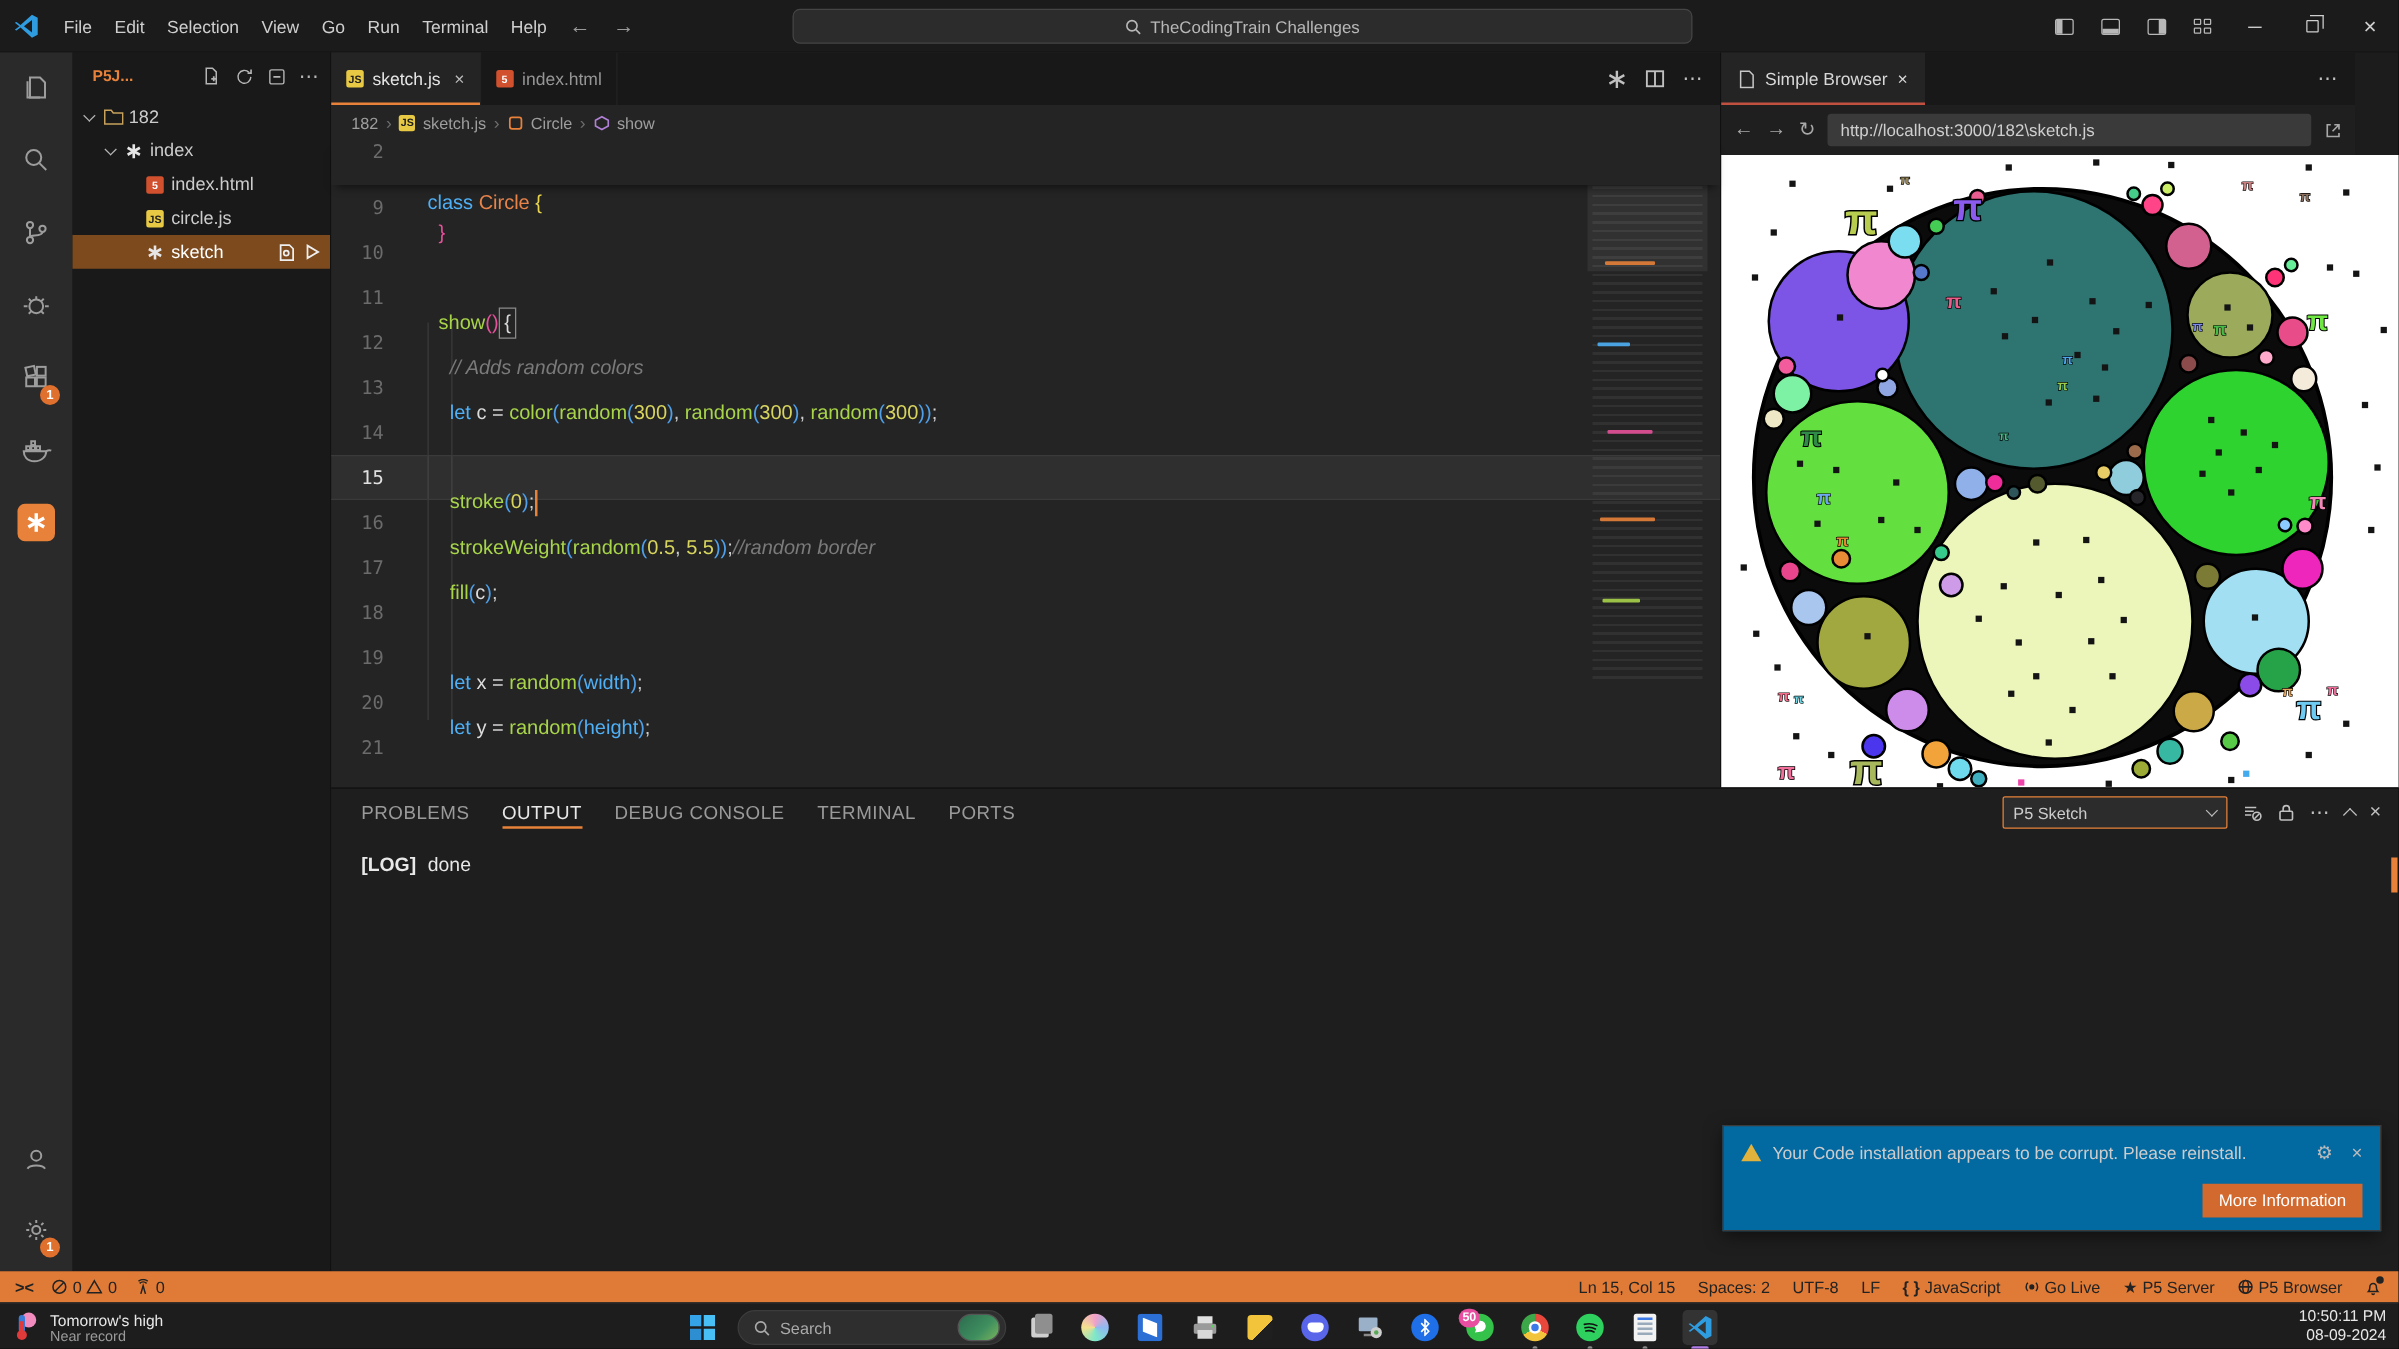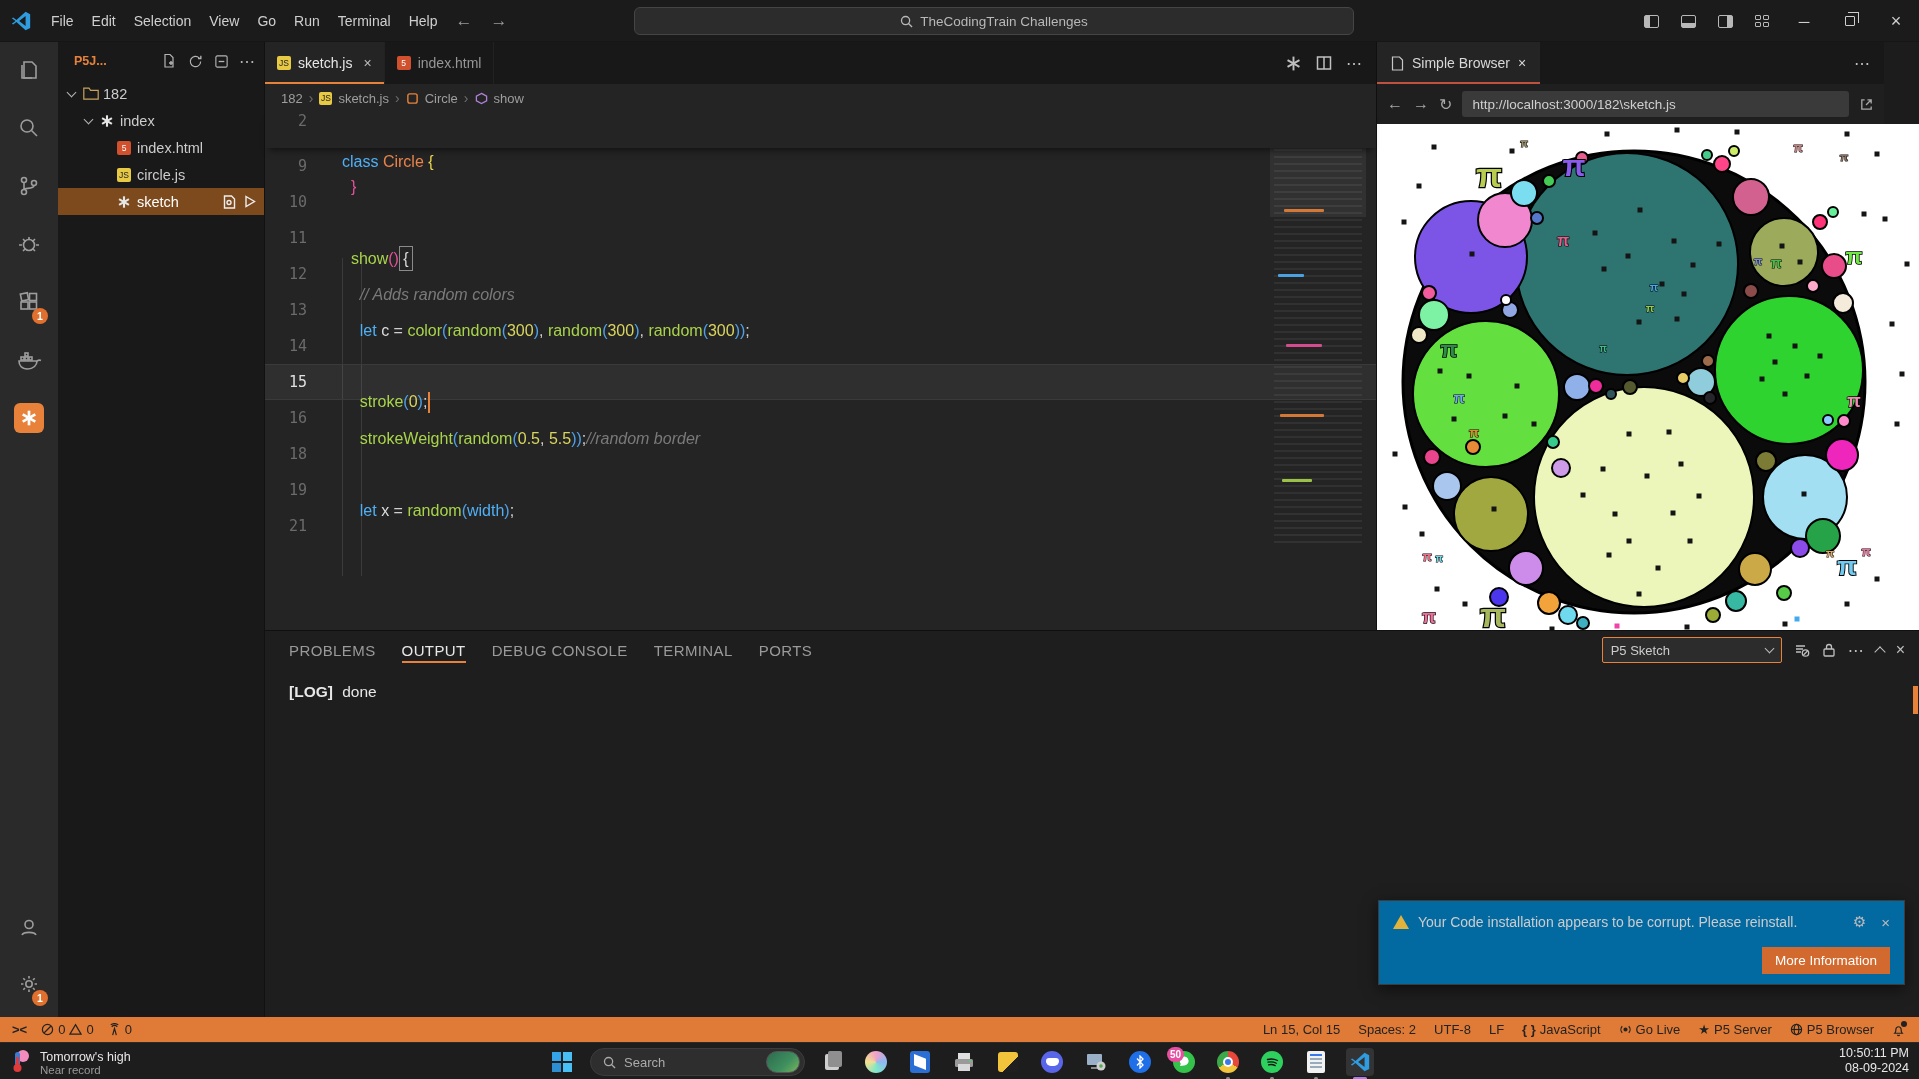--- a/index.html
+++ b/index.html
@@ -35,21 +35,21 @@
   .sb-head{display:flex;align-items:center;height:38px;padding:0 6px 0 16px;}
   .sb-title{color:#E8823A;font-size:12.5px;font-weight:bold;flex:0 0 auto;}
   .sb-icons{margin-left:auto;display:flex;gap:4px;align-items:center;color:#b5b5b5;}
   .sb-icons .ico{width:22px;height:22px;display:flex;align-items:center;justify-content:center;border-radius:4px;}
   .sb-icons svg{stroke:#b5b5b5;fill:none;stroke-width:1.2;}
   .tree-row{display:flex;align-items:center;height:27px;color:#cccccc;font-size:14.5px;position:relative;cursor:pointer;}
   .tree-row.selected{background:#7D4A1E;color:#fff;}
   .chev{width:7px;height:7px;border-right:1.4px solid #b5b5b5;border-bottom:1.4px solid #b5b5b5;transform:rotate(45deg);margin:-3px 8px 0 2px;flex:0 0 auto;}
   .chev-space{width:17px;flex:0 0 auto;}
   .ficon{width:20px;display:flex;align-items:center;justify-content:flex-start;flex:0 0 auto;}
-  .fsq{display:inline-block;width:14px;height:14px;border-radius:2px;font-size:8.5px;font-weight:normal;text-align:center;line-height:14px;}
+  .fsq{display:inline-block;width:14px;height:14px;border-radius:2px;font-size:8.5px;font-weight:bold;text-align:center;line-height:14px;}
   .jsq{background:#E8C944;color:#222;}
   .html5{background:#D1502E;color:#fff;}
   .row-actions{margin-left:auto;display:flex;gap:8px;padding-right:8px;align-items:center;}
   .row-actions svg{stroke:#eee;fill:none;stroke-width:1.4;}
 
   
   .editor{position:absolute;left:265px;top:42px;width:1111px;height:588px;background:#242424;}
   .tabbar{position:absolute;left:0;top:0;right:0;height:42px;background:#181818;display:flex;align-items:stretch;}
   .tab{display:flex;align-items:center;gap:7px;padding:0 12px;font-size:14px;color:#969696;background:#181818;border-right:1px solid #222;position:relative;}
   .tab.active{background:#242424;color:#e6e6e6;}
@@ -420,26 +420,34 @@
         </div>
         <div class="code-row cur">
           <span class="gut">15</span>
           <span class="codetext"><span>    </span><span class="tk-fn">stroke</span><span class="tk-br3">(</span><span class="tk-num">0</span><span class="tk-br3">)</span><span class="tk-pun">;</span><span class="cursor"></span></span>
         </div>
         <div class="code-row">
           <span class="gut">16</span>
           <span class="codetext"><span>    </span><span class="tk-fn">strokeWeight</span><span class="tk-br3">(</span><span class="tk-fn">random</span><span class="tk-br3">(</span><span class="tk-num">0.5</span><span class="tk-pun">, </span><span class="tk-num">5.5</span><span class="tk-br3">)</span><span class="tk-br3">)</span><span class="tk-pun">;</span><span class="tk-cmt">//random border</span></span>
         </div>
         <div class="code-row">
+          <span class="gut">17</span>
+          <span class="codetext"><span>    </span><span class="tk-fn">fill</span><span class="tk-br3">(</span><span class="tk-var">c</span><span class="tk-br3">)</span><span class="tk-pun">;</span></span>
+        </div>
+        <div class="code-row">
           <span class="gut">18</span>
           <span class="codetext"></span>
         </div>
         <div class="code-row">
           <span class="gut">19</span>
           <span class="codetext"><span>    </span><span class="tk-kw">let</span><span class="tk-var"> x </span><span class="tk-pun">= </span><span class="tk-fn">random</span><span class="tk-br3">(</span><span class="tk-kw">width</span><span class="tk-br3">)</span><span class="tk-pun">;</span></span>
+        </div>
+        <div class="code-row">
+          <span class="gut">20</span>
+          <span class="codetext"><span>    </span><span class="tk-kw">let</span><span class="tk-var"> y </span><span class="tk-pun">= </span><span class="tk-fn">random</span><span class="tk-br3">(</span><span class="tk-kw">height</span><span class="tk-br3">)</span><span class="tk-pun">;</span></span>
         </div>
         <div class="code-row">
           <span class="gut">21</span>
           <span class="codetext"></span>
         </div>
       </div>
     <div class="minimap">
       <div class="mslider"></div>
       <div class="mdash" style="left:6px;top:30px;width:30px;background:#A8D44A"></div>
       <div class="mdash" style="left:10px;top:95px;width:40px;background:#E8823A"></div>

